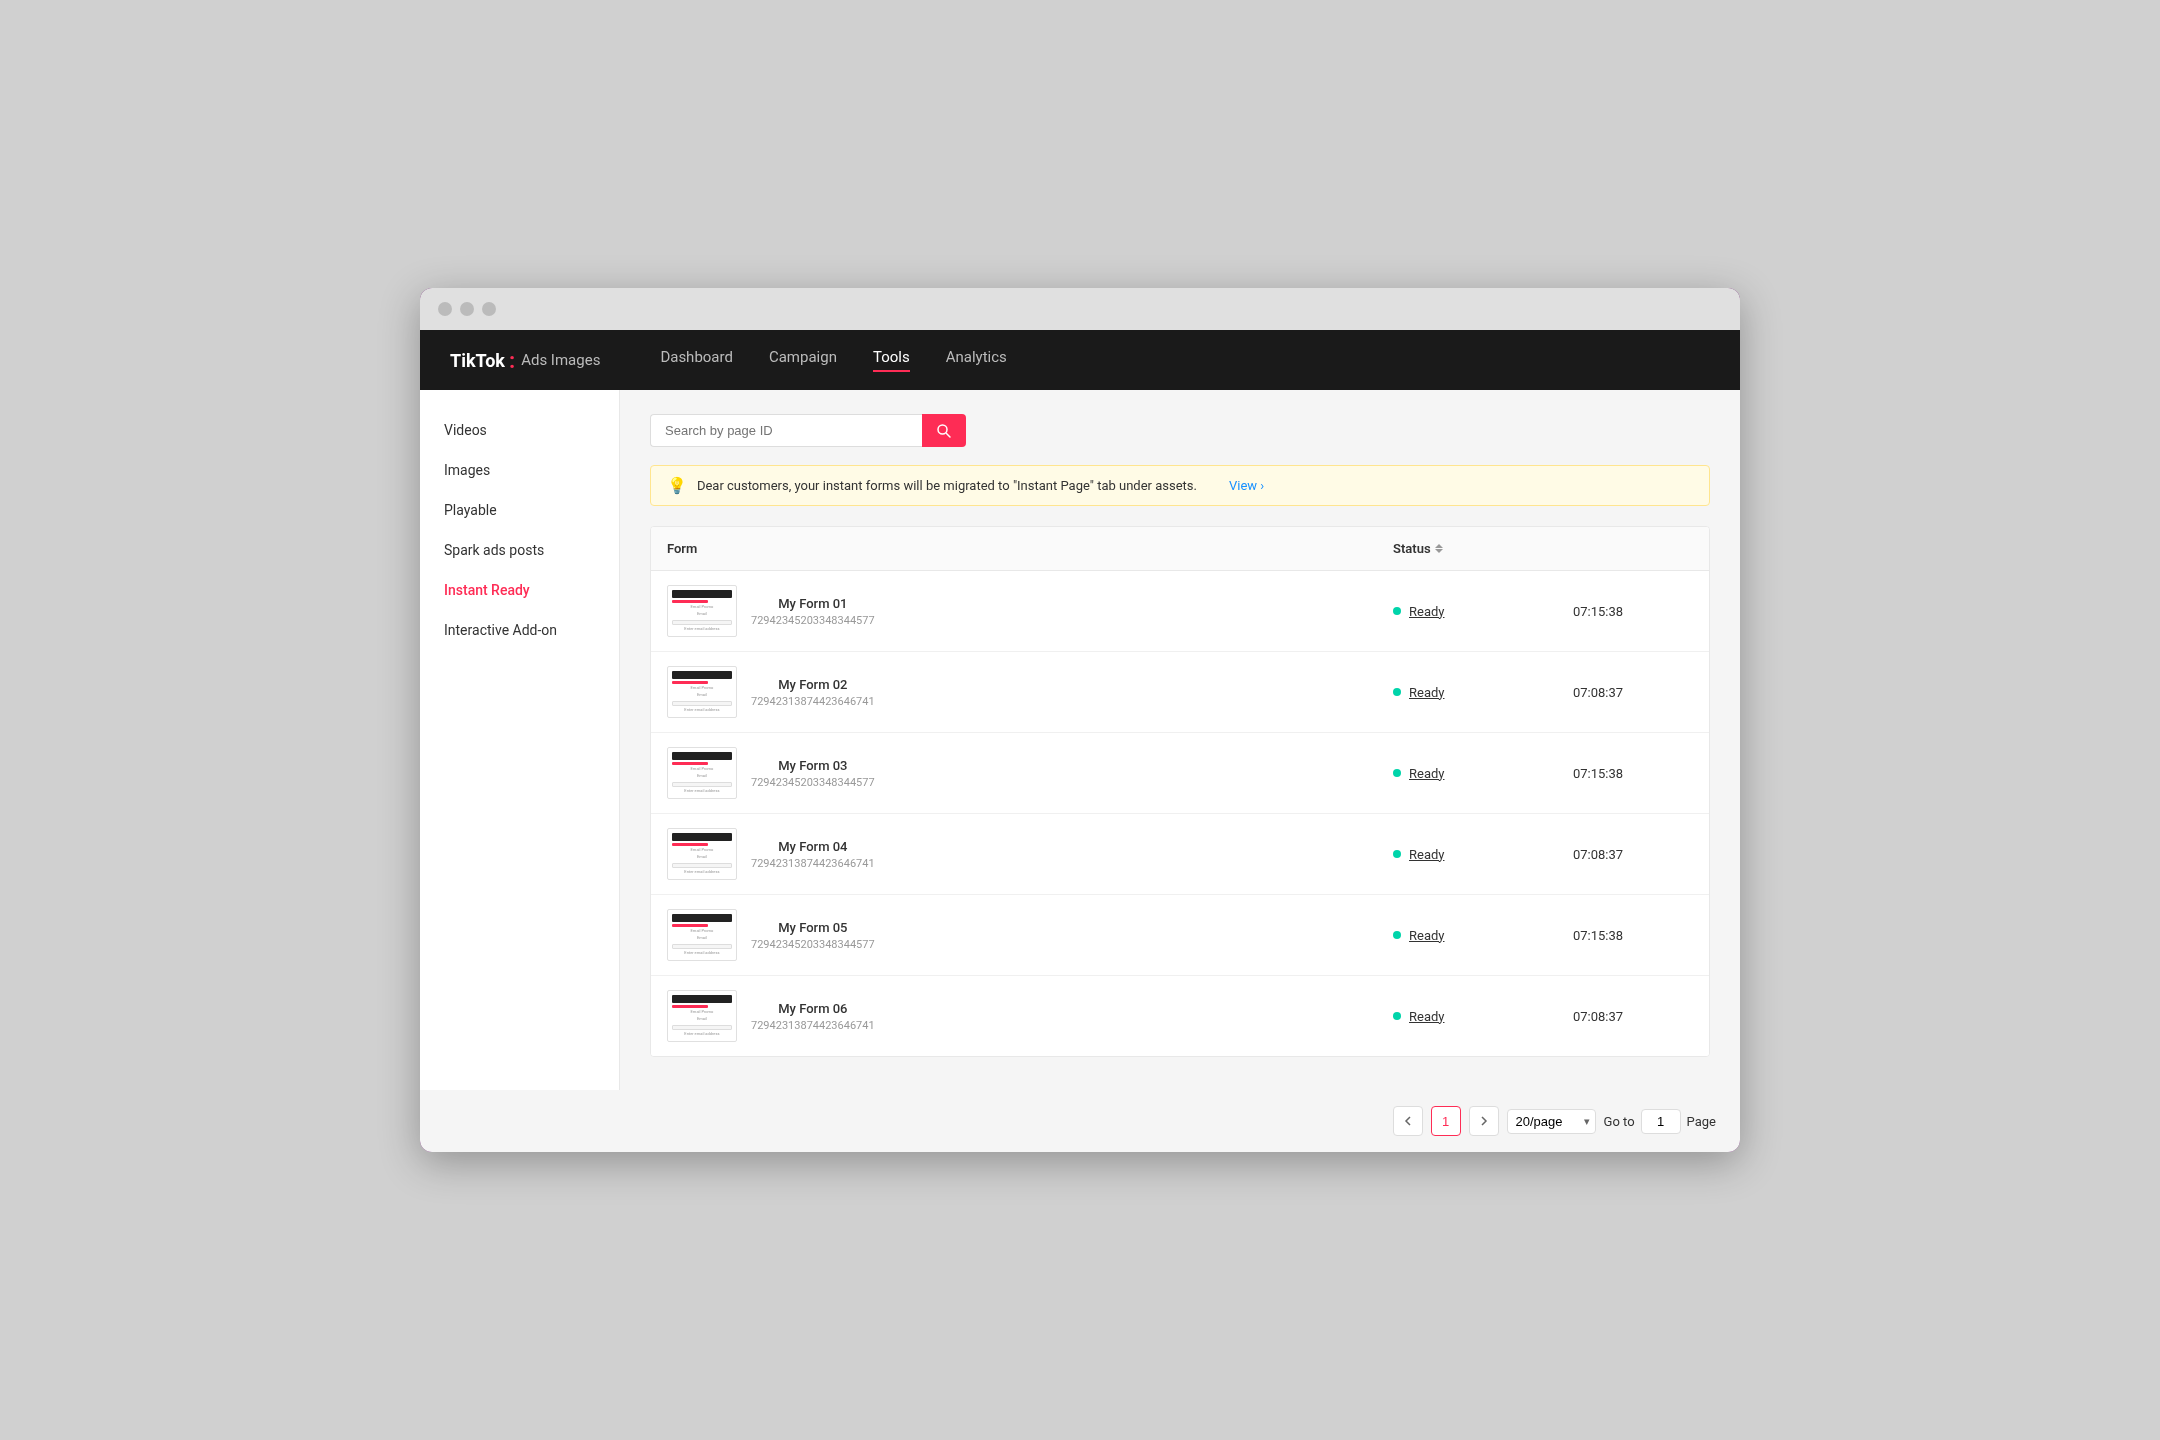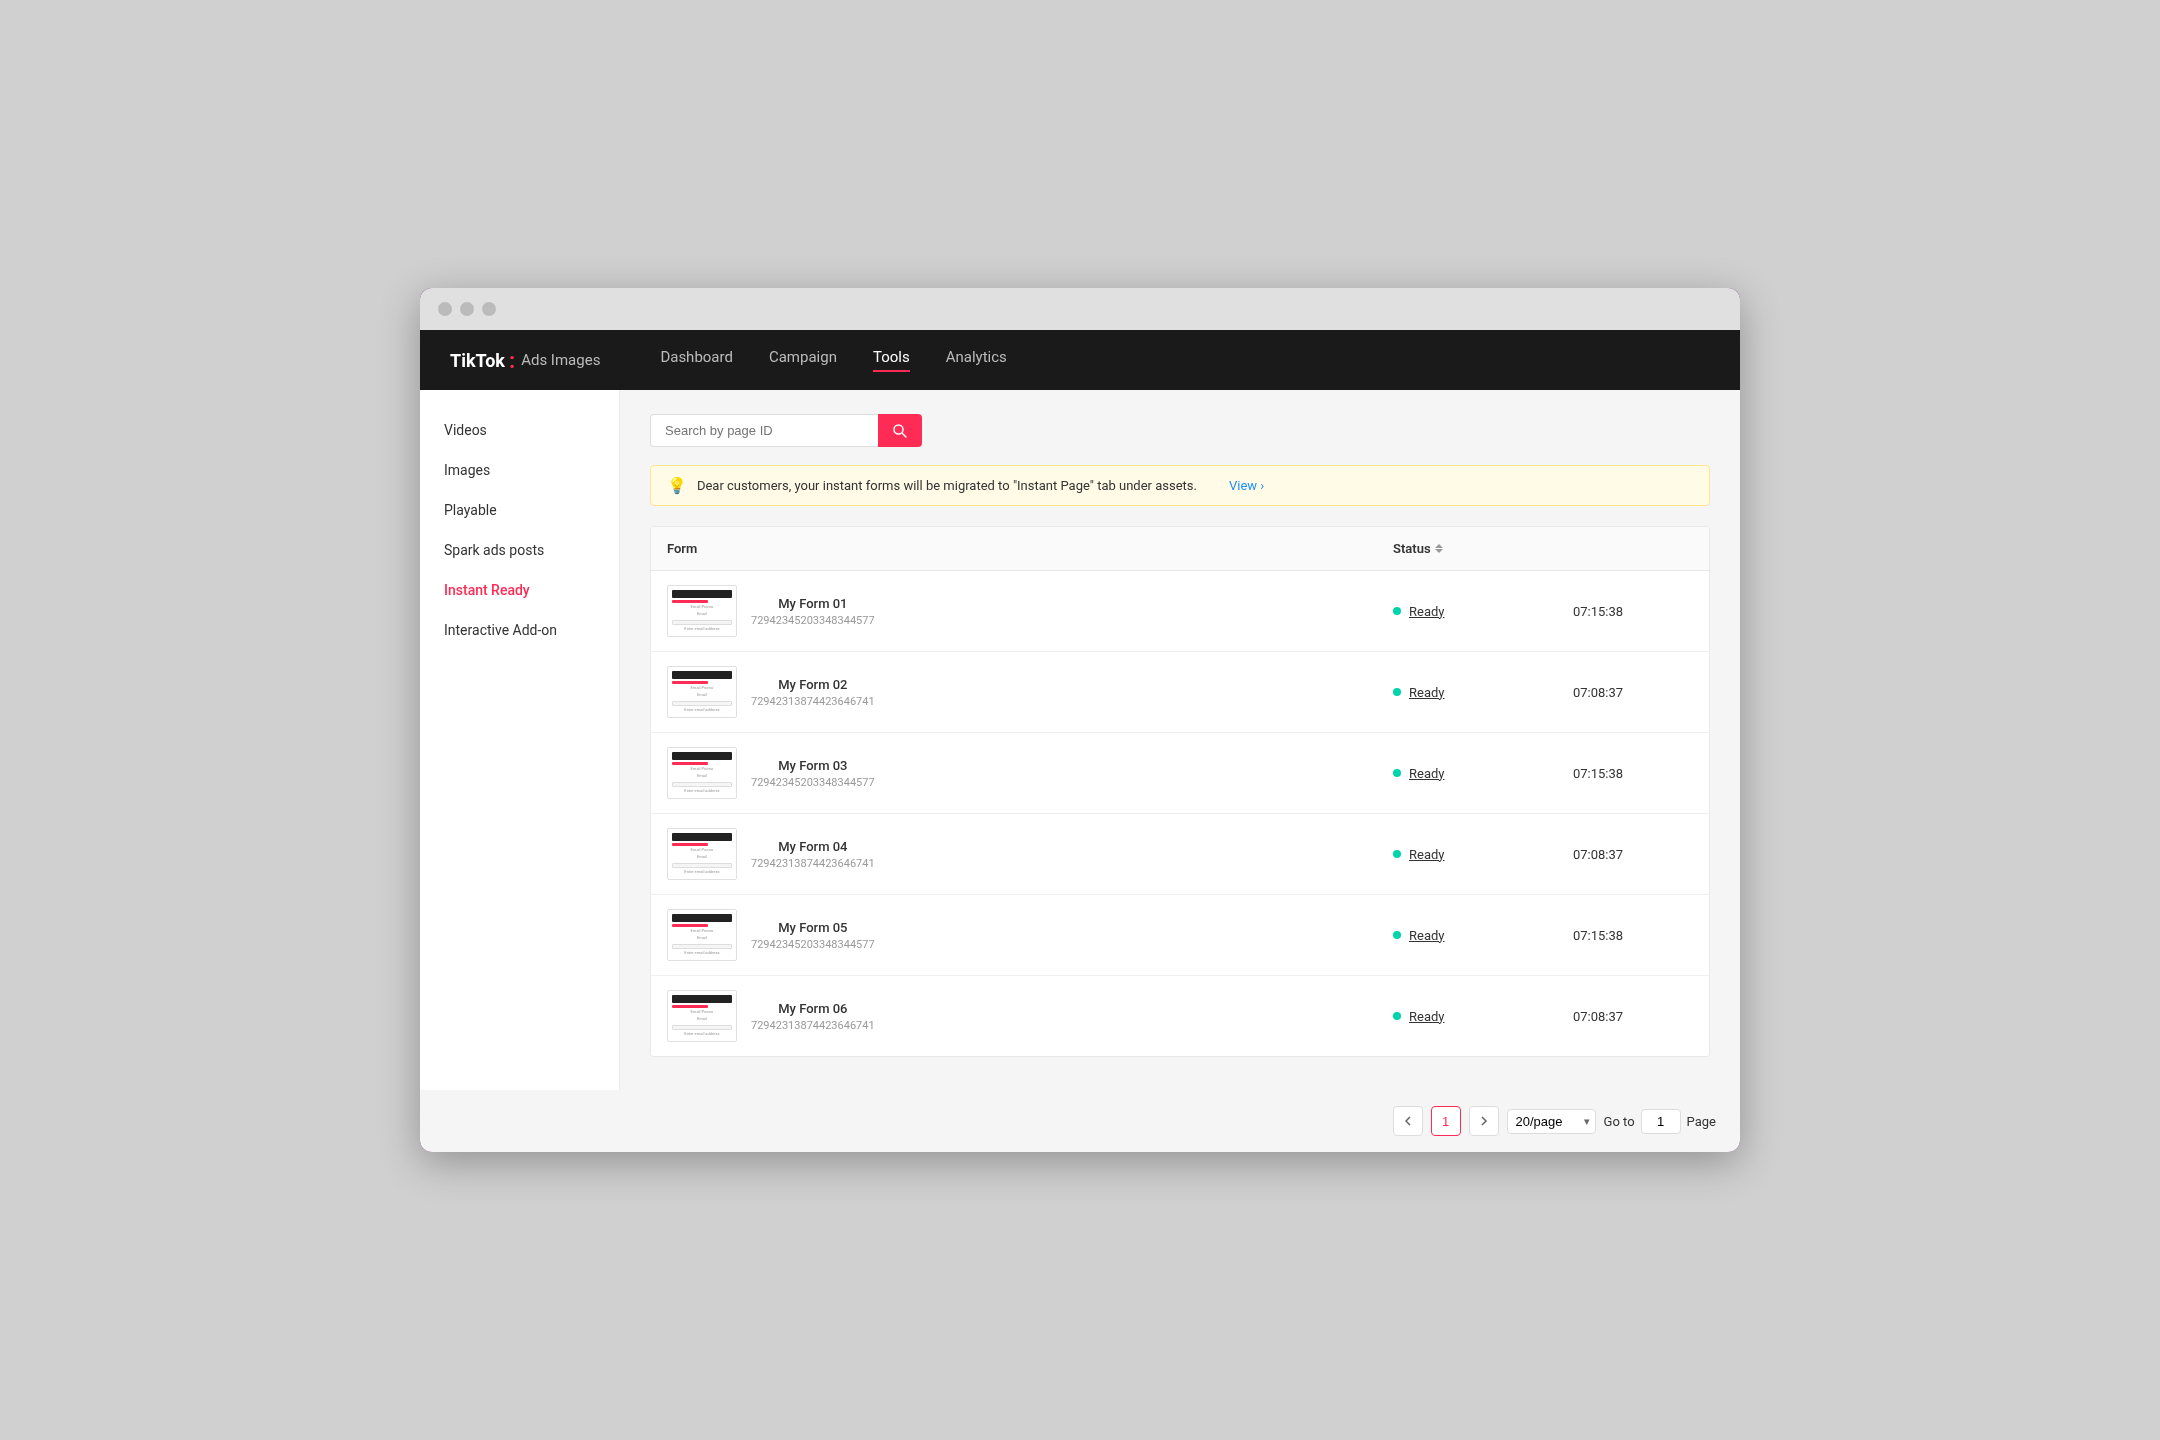--- a/index.html
+++ b/index.html
@@ -86,21 +86,21 @@
     .main {
       flex: 1;
       padding: 24px 30px;
     }
     .search-bar {
       display: flex;
       gap: 0;
       margin-bottom: 18px;
     }
     .search-input {
-      width: 228px;
+      width: 272px;
       border: 1px solid #ddd;
       border-right: none;
       padding: 8px 14px;
       font-size: 13px;
       color: #999;
       outline: none;
       border-radius: 4px 0 0 4px;
       background: #fff;
     }
     .search-btn {

